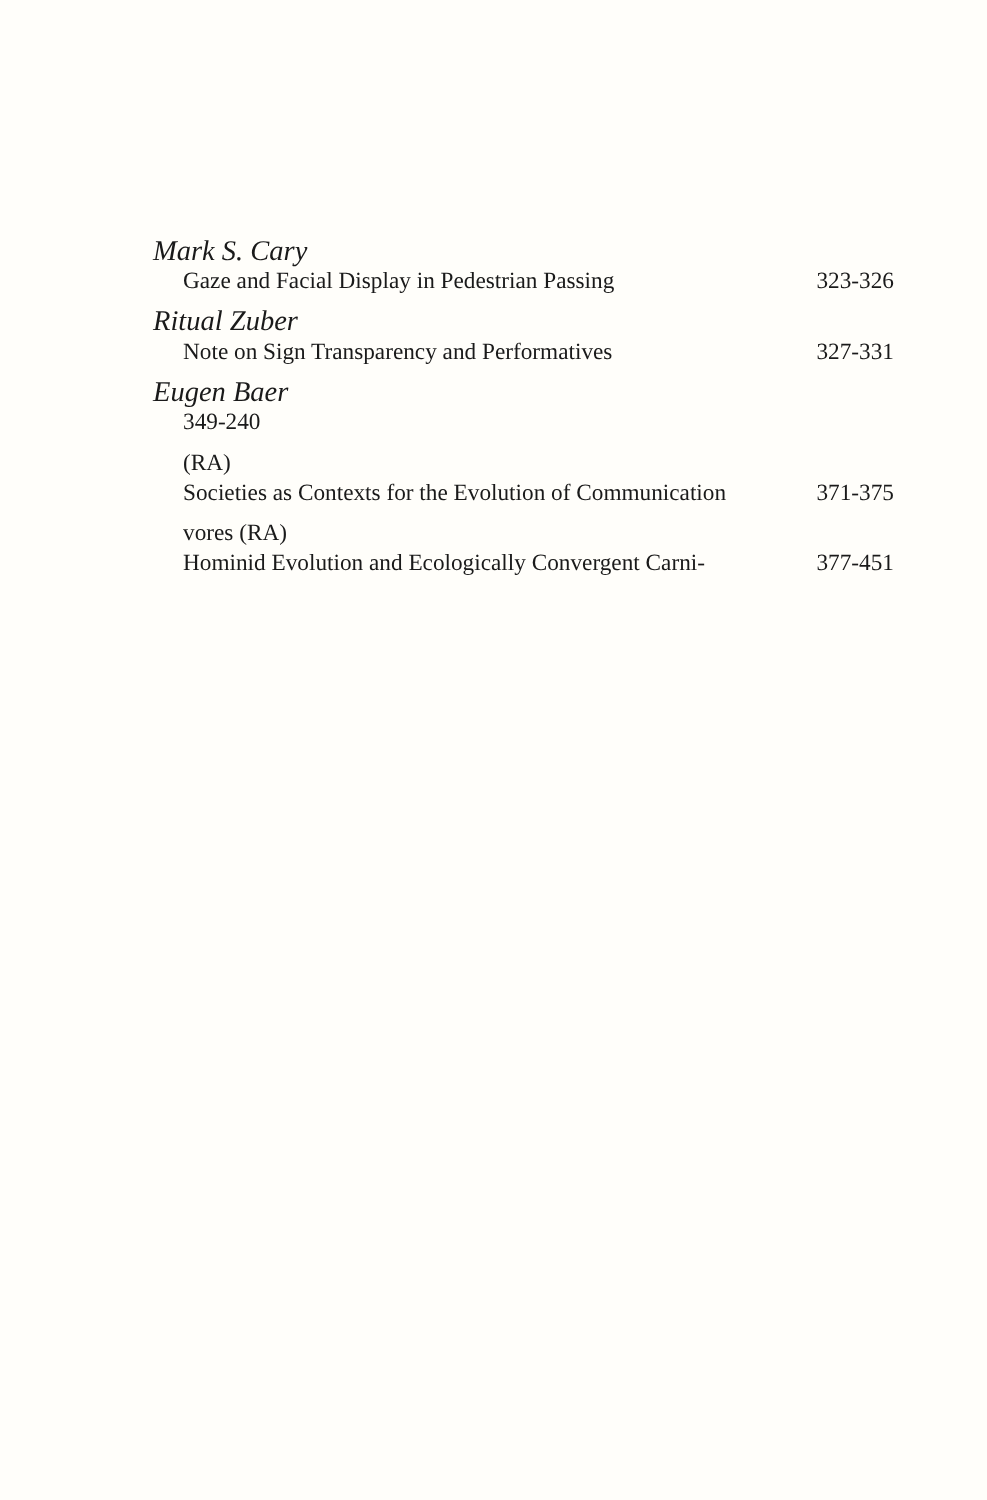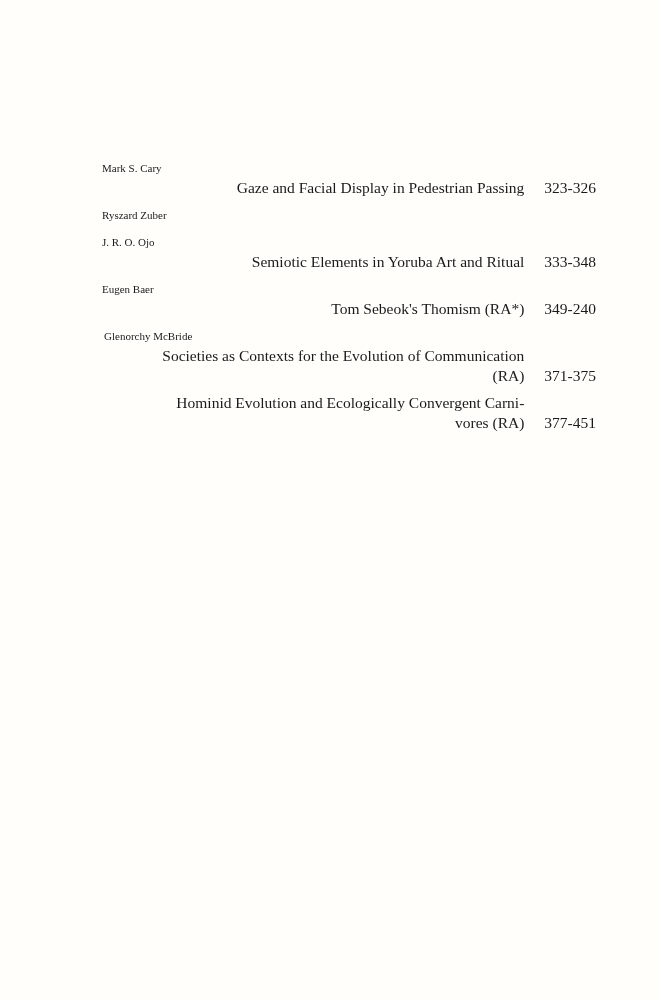--- a/index.html
+++ b/index.html
@@ -18,21 +18,22 @@
     .toc {
       position: absolute;
       left: 102px;
       top: 158px;
       width: 494px;
     }
     .entry {
       margin-bottom: 7px;
     }
     .author {
-      font-size: 11px;
+      font-style: italic;
+      font-size: 19px;
       line-height: 20px;
       height: 20px;
     }
     .entry.indent-author .author {
       padding-left: 2px;
     }
     .title-row {
       display: flex;
       align-items: flex-end;
       justify-content: space-between;
@@ -40,21 +41,20 @@
       font-size: 15.5px;
       line-height: 20px;
     }
     .title-text {
       flex: 1;
       padding-right: 20px;
     }
     .title-line {
       display: block;
       height: 20px;
-      text-align: right;
     }
     .pages {
       white-space: nowrap;
     }
   </style>
 </head>
 <body>
 
 <div class="toc">
 
@@ -62,57 +62,50 @@
     <div class="author">Mark S. Cary</div>
     <div class="title-row">
       <div class="title-text">
         <span class="title-line">Gaze and Facial Display in Pedestrian Passing</span>
       </div>
       <div class="pages">323-326</div>
     </div>
   </div>
 
   <div class="entry">
-    <div class="author">Ryszard Zuber</div>
+    <div class="author">Ritual Zuber</div>
+    <div class="title-row">
+      <div class="title-text">
+        <span class="title-line">Note on Sign Transparency and Performatives</span>
+      </div>
+      <div class="pages">327-331</div>
+    </div>
   </div>
 
-  <div class="entry">
-    <div class="author">J. R. O. Ojo</div>
-    <div class="title-row">
-      <div class="title-text">
-        <span class="title-line">Semiotic Elements in Yoruba Art and Ritual</span>
-      </div>
-      <div class="pages">333-348</div>
-    </div>
-  </div>
 
   <div class="entry">
     <div class="author">Eugen Baer</div>
     <div class="title-row">
-      <div class="title-text">
-        <span class="title-line">Tom Sebeok's Thomism (RA*)</span>
-      </div>
       <div class="pages">349-240</div>
     </div>
   </div>
 
   <div class="entry indent-author">
-    <div class="author">Glenorchy McBride</div>
     <div class="title-row">
       <div class="title-text">
+        <span class="title-line">(RA)</span>
         <span class="title-line">Societies as Contexts for the Evolution of Communication</span>
-        <span class="title-line">(RA)</span>
       </div>
       <div class="pages">371-375</div>
     </div>
   </div>
 
   <div class="entry">
     <div class="title-row">
       <div class="title-text">
+        <span class="title-line">vores (RA)</span>
         <span class="title-line">Hominid Evolution and Ecologically Convergent Carni-</span>
-        <span class="title-line">vores (RA)</span>
       </div>
       <div class="pages">377-451</div>
     </div>
   </div>
 
 </div>
 
 </body></html>

